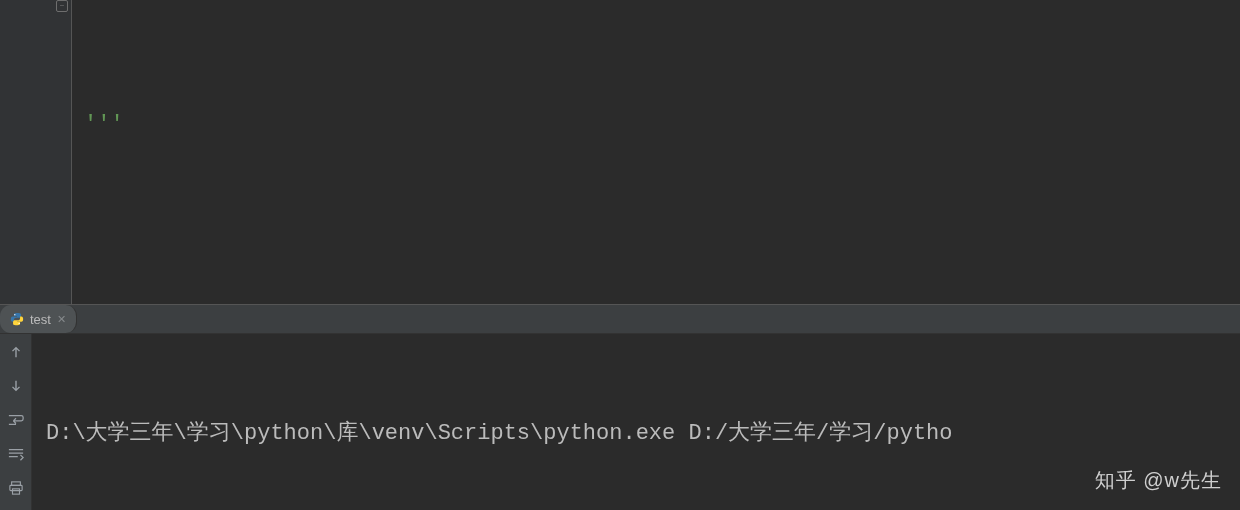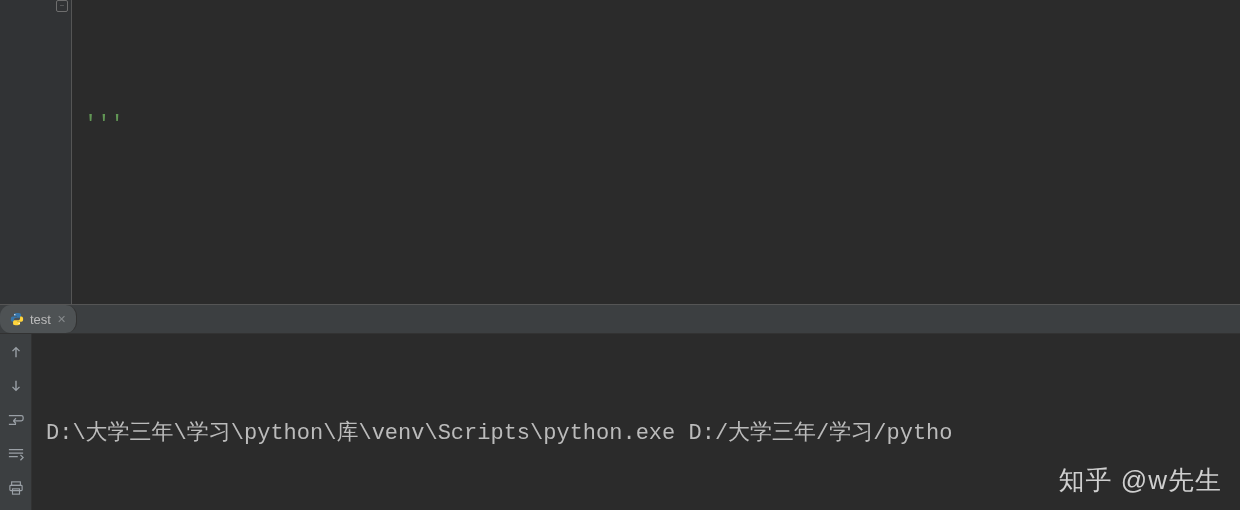--- a/index.html
+++ b/index.html
@@ -121,21 +121,21 @@
     color: #bbbbbb;
     font-family: "Consolas", "Courier New", monospace;
   }
   .console .line1 { margin-top: -10px; }
   .watermark {
     position: absolute;
     right: 18px;
     bottom: 8px;
     font-family: "Microsoft YaHei","Segoe UI",sans-serif;
     color: #cfcfcf;
-    font-size: 26px;
+    font-size: 20px;
     letter-spacing: 1px;
   }
 </style>
 </head>
 <body>
 
 <div class="editor-area">
   <div class="gutter">
     <div class="fold-indicator">–</div>
   </div>

